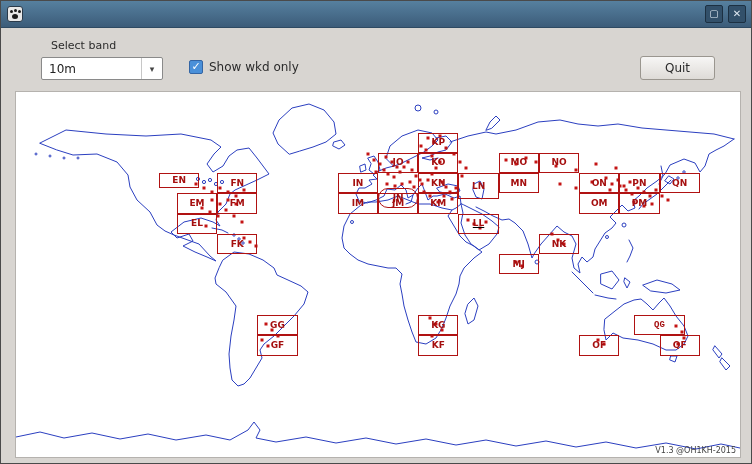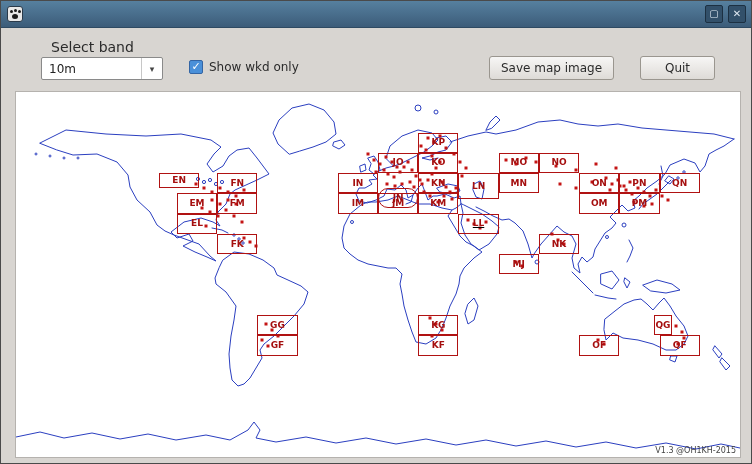--- a/index.html
+++ b/index.html
@@ -26,21 +26,21 @@
   .app-icon .pad{position:absolute;left:4px;top:7px;width:6px;height:5px;border-radius:50%;background:#1a1a1a;}
   .app-icon .toe{position:absolute;width:3px;height:3px;border-radius:50%;background:#1a1a1a;}
   .app-icon .t1{left:2px;top:3px}.app-icon .t2{left:6px;top:2px}.app-icon .t3{left:10px;top:3px}
   .winbtn{
     position:absolute;top:4px;width:18px;height:18px;box-sizing:border-box;
     background:#32506a;border:1px solid #1c3042;border-radius:2px;
     color:#dfe9f2;font-size:10px;line-height:16px;text-align:center;cursor:pointer;
   }
   .winbtn.max{right:30px}.winbtn.close{right:7px}
   
-  .band-label{position:absolute;left:50px;top:38px;font-size:14px;color:#2b2b2b;}
+  .band-label{position:absolute;left:50px;top:38px;font-size:11px;color:#2b2b2b;}
   .combo{
     position:absolute;left:40px;top:56px;width:122px;height:23px;box-sizing:border-box;
     background:#fff;border:1px solid #8a8a8a;border-radius:2px;
     display:flex;align-items:center;cursor:pointer;
   }
   .combo .value{flex:1;font-size:12px;color:#222;padding-left:7px;}
   .combo .arrow{
     width:20px;height:100%;border-left:1px solid #c7c7c7;display:flex;
     align-items:center;justify-content:center;font-size:9px;color:#444;
   }
@@ -108,21 +108,20 @@
     <span class="arrow">▾</span>
   </div>
 
   <div class="checkbox-row">
     <span class="checkbox checked" id="wkd-checkbox">
       <span>✓</span>
     </span>
     <span class="cb-label">Show wkd only</span>
   </div>
 
-  <button class="btn save-map">Save map image</button>
   <button class="btn quit">Quit</button>
 
   <div class="map-panel" id="map-panel">
     <svg width="724" height="365" viewBox="0 0 724 365">
 
       <path class="coast" d="M24,51 L50,38 L90,42 L130,44 L165,42 L195,48 L205,55 L198,62 L191,72 L197,80 L207,74 L213,64 L221,58 L233,56 L241,66 L253,82 L241,88 L230,93 L219,98 L214,102 L210,112 L202,120 L200,128 L204,134 L197,130 L185,126 L168,130 L155,140 L161,146 L173,142 L177,149 L167,154 L179,160 L191,165 L200,169 L194,164 L183,152 L169,147 L158,143 L149,139 L141,133 L134,120 L121,108 L114,95 L112,83 L101,70 L81,62 L57,63 L41,58 Z"></path>
 
       <circle class="isle" cx="182" cy="87" r="1.6"></circle>
         <circle class="isle" cx="188" cy="90" r="1.6"></circle>
       <circle class="isle" cx="194" cy="88" r="1.6"></circle>
@@ -281,21 +280,21 @@
       </div>
       <div class="grid-box" style="left: 402.222px; top: 223.056px; width: 40.2222px; height: 20.2778px;">
         <span class="grid-label">KG</span>
       </div>
       <div class="grid-box" style="left: 402.222px; top: 243.333px; width: 40.2222px; height: 20.2778px;">
         <span class="grid-label">KF</span>
       </div>
       <div class="grid-box" style="left: 563.111px; top: 243.333px; width: 40.2222px; height: 20.2778px;">
         <span class="grid-label">OF</span>
       </div>
-      <div class="grid-box" style="left: 638px; top: 223.056px; width: 18px; height: 20.2778px;">
+      <div class="grid-box" style="left: 618px; top: 223.056px; width: 51px; height: 20.2778px; font-family: Liberation Mono, monospace;">
         <span class="grid-label">QG</span>
       </div>
       <div class="grid-box" style="left: 643.556px; top: 243.333px; width: 40.2222px; height: 20.2778px;">
         <span class="grid-label">QF</span>
       </div>
       <div class="wkd-dot" style="left: 352px; top: 62px;"></div>
       <div class="wkd-dot" style="left: 358px; top: 68px;"></div>
       <div class="wkd-dot" style="left: 364px; top: 72px;"></div>
       <div class="wkd-dot" style="left: 370px; top: 65px;"></div>
       <div class="wkd-dot" style="left: 376px; top: 70px;"></div>

